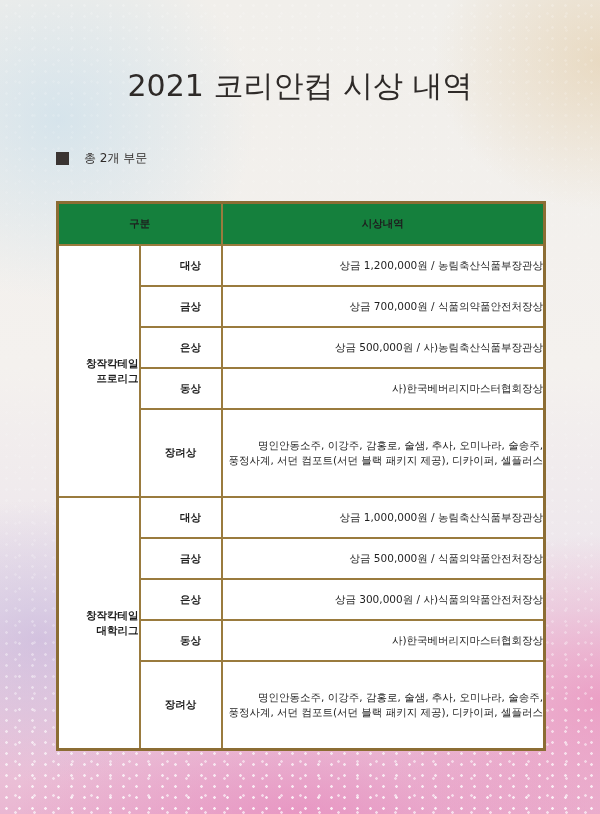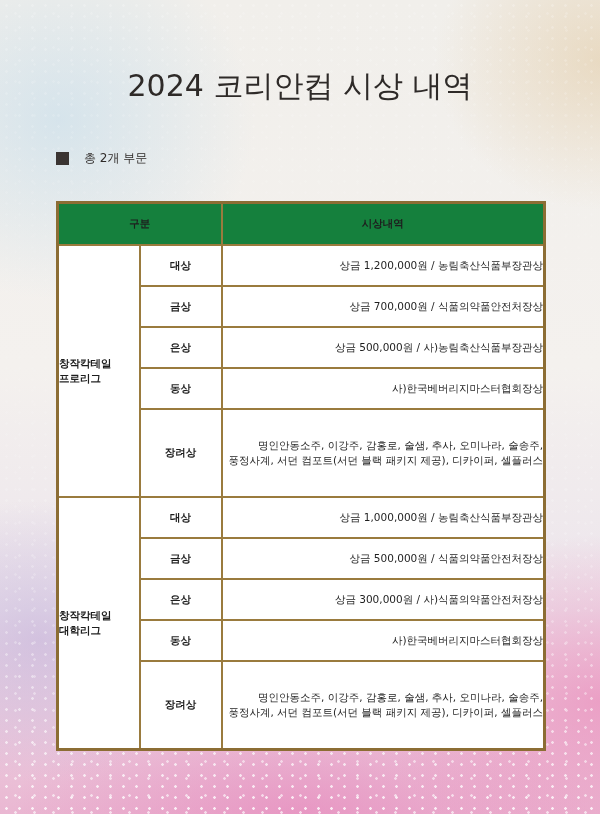--- a/index.html
+++ b/index.html
@@ -41,34 +41,34 @@
     border-collapse:collapse; background:#ffffff;
     border:3px solid #8c6d34;
     table-layout:fixed;
   }
   table.awards th, table.awards td {
     border:2px solid #9a7b3e; font-size:10.5px; color:#1e1e1e; padding:0;
   }
   table.awards th {
     background:#15803d; height:40px; font-weight:bold; text-align:center;
   }
-  td.group { text-align:left; font-weight:bold; line-height:15px; }
+  td.group { text-align:right; font-weight:bold; line-height:15px; }
   td.award { text-align:center; font-weight:bold; }
   td.detail { text-align:right; padding-left:5px; line-height:15px; }
-  tr.r-std td { height:39px; }
+  tr.r-std td { height:39px;padding-left:20px; }
   tr.r-tall td { height:86px; }
   col.c1 { width:82px; }
   col.c2 { width:82px; }
 </style>
 </head>
 <body>
 
 <div class="sparkle"></div>
 
-<h1 class="title">2024 코리안컵 시상 내역</h1>
+<h1 class="title">2021 코리안컵 시상 내역</h1>
 
 <div class="section">
   <span class="bullet"></span>
   <span class="label">총 2개 부문</span>
 </div>
 
 <table class="awards">
   <colgroup>
       <col class="c1">
       <col class="c2">

